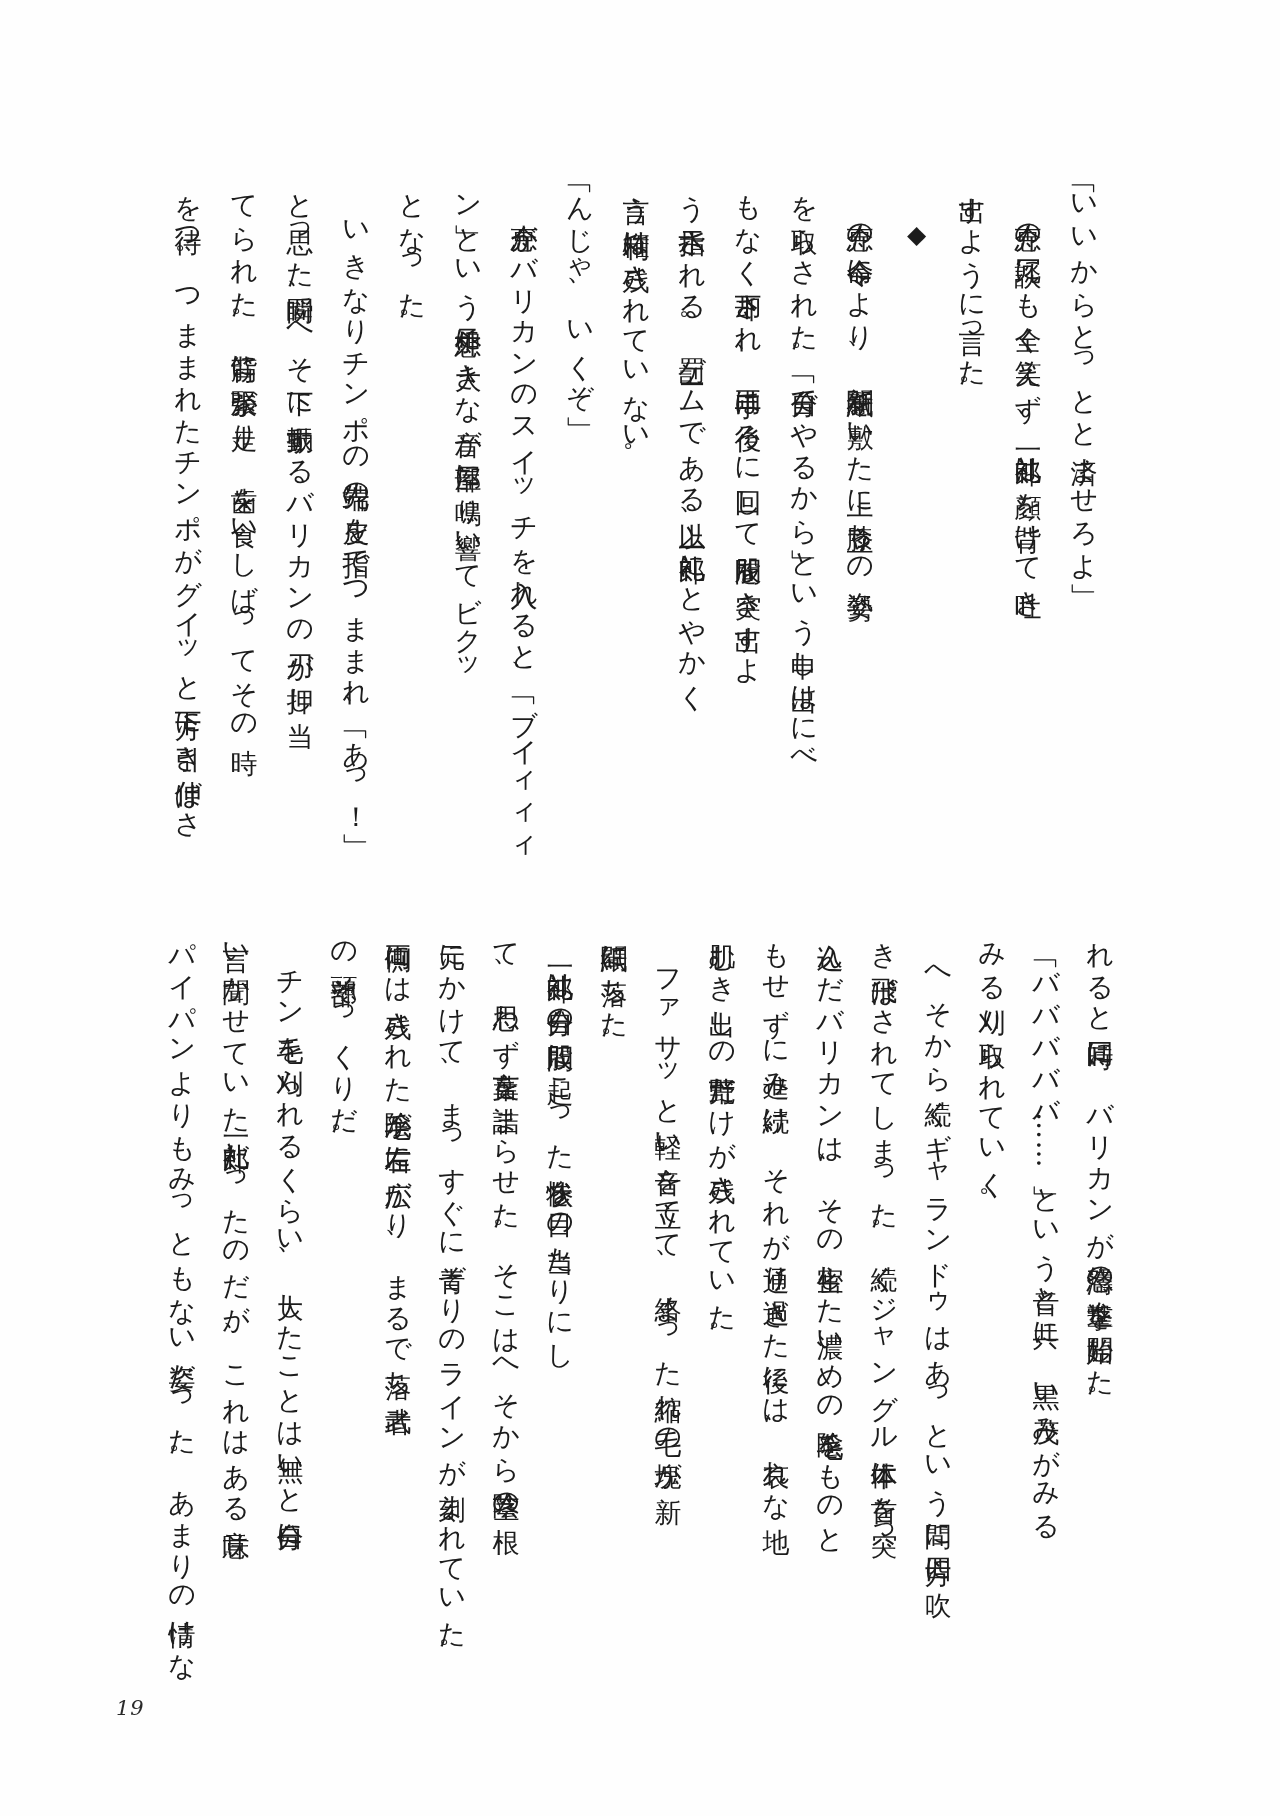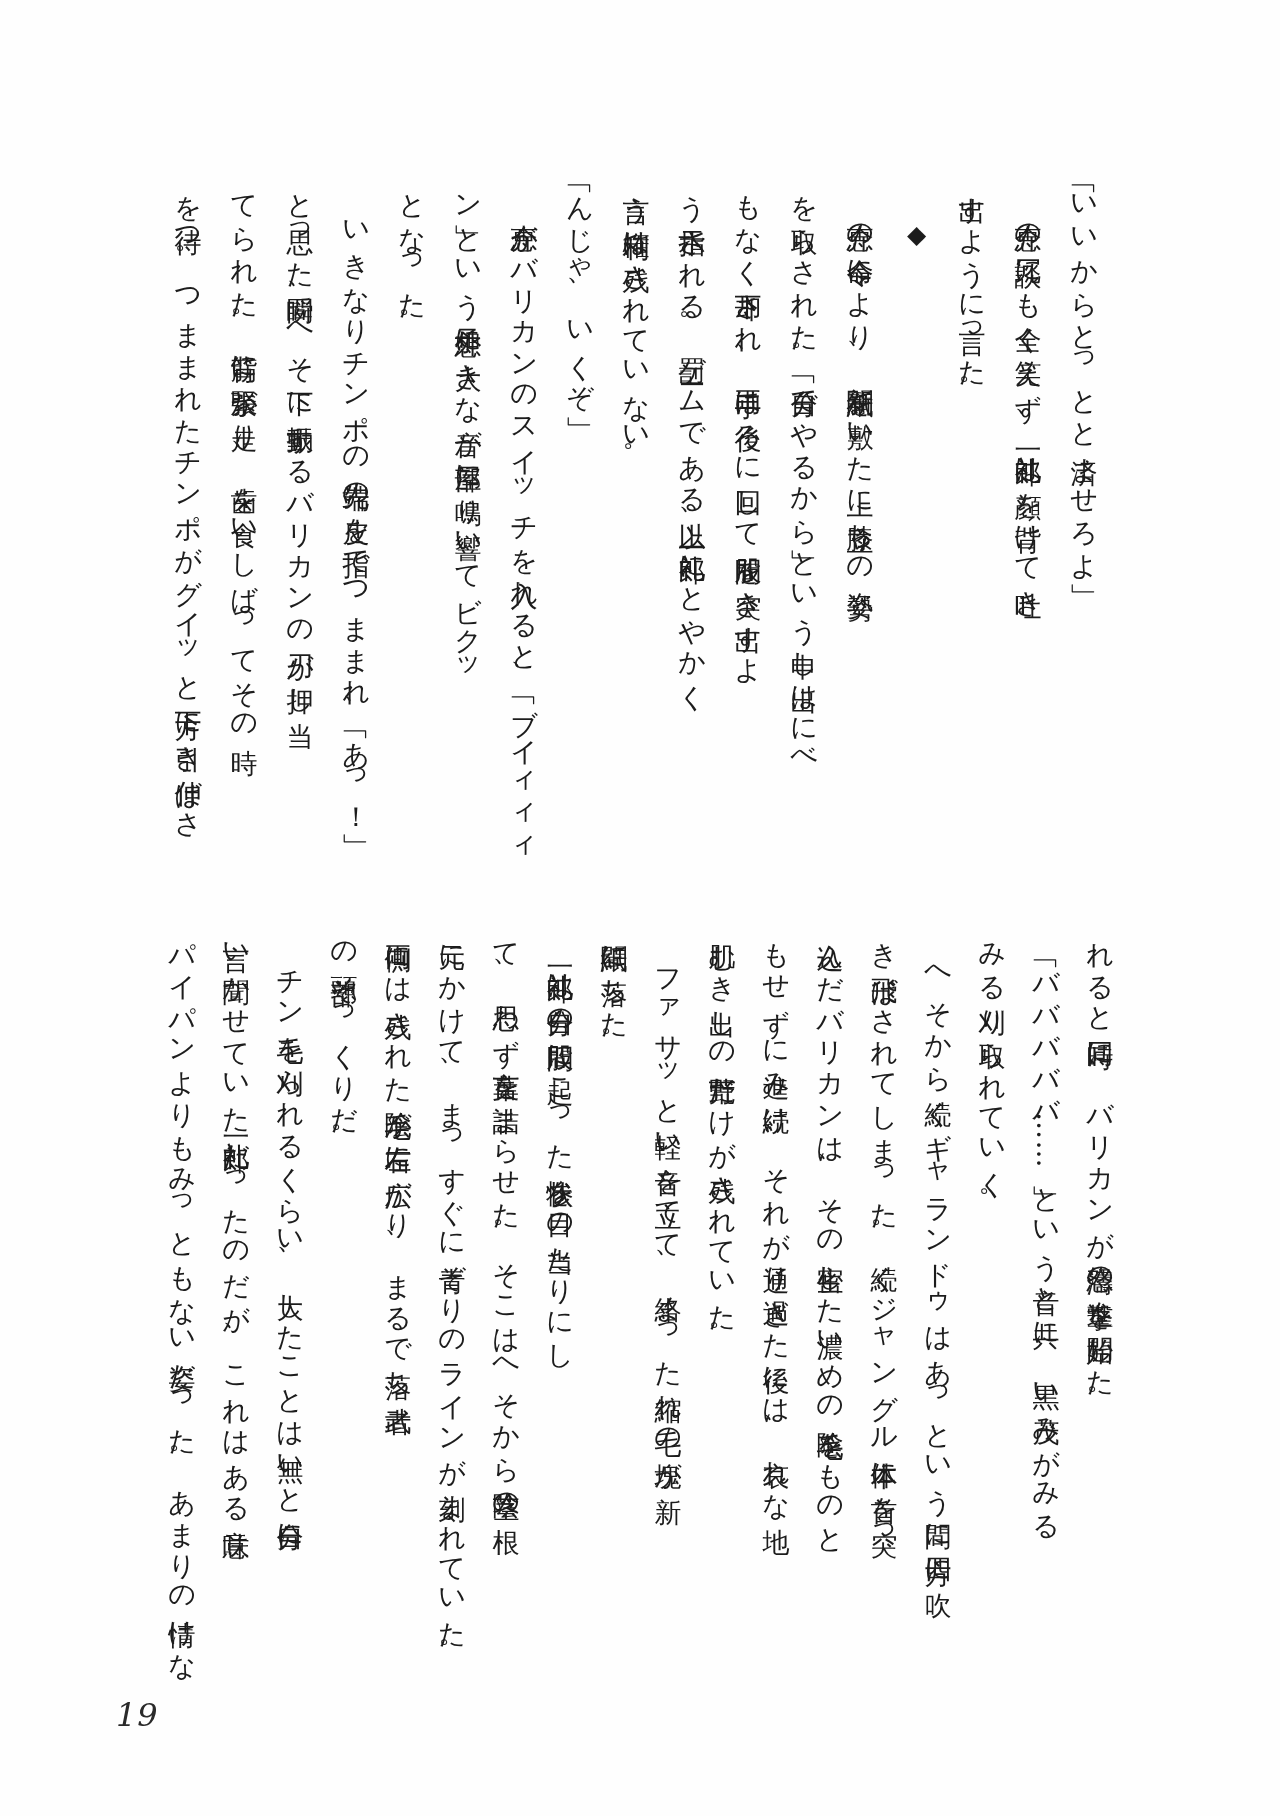--- a/index.html
+++ b/index.html
@@ -49,21 +49,21 @@
   .line.divider {
     text-indent: 44px;
     font-size: 25px;
     letter-spacing: 0;
   }
   .page-number {
     position: absolute;
     left: 116px;
     top: 1696px;
     font-style: italic;
-    font-size: 32px;
+    font-size: 21px;
     color: #2a2a2a;
     letter-spacing: 1px;
   }
 </style>
 </head>
 <body>
 
 <div class="page">
   <div class="tier tier-top" id="tier-top">
       <p class="line">「いいからとっとと済ませろよ」</p>

